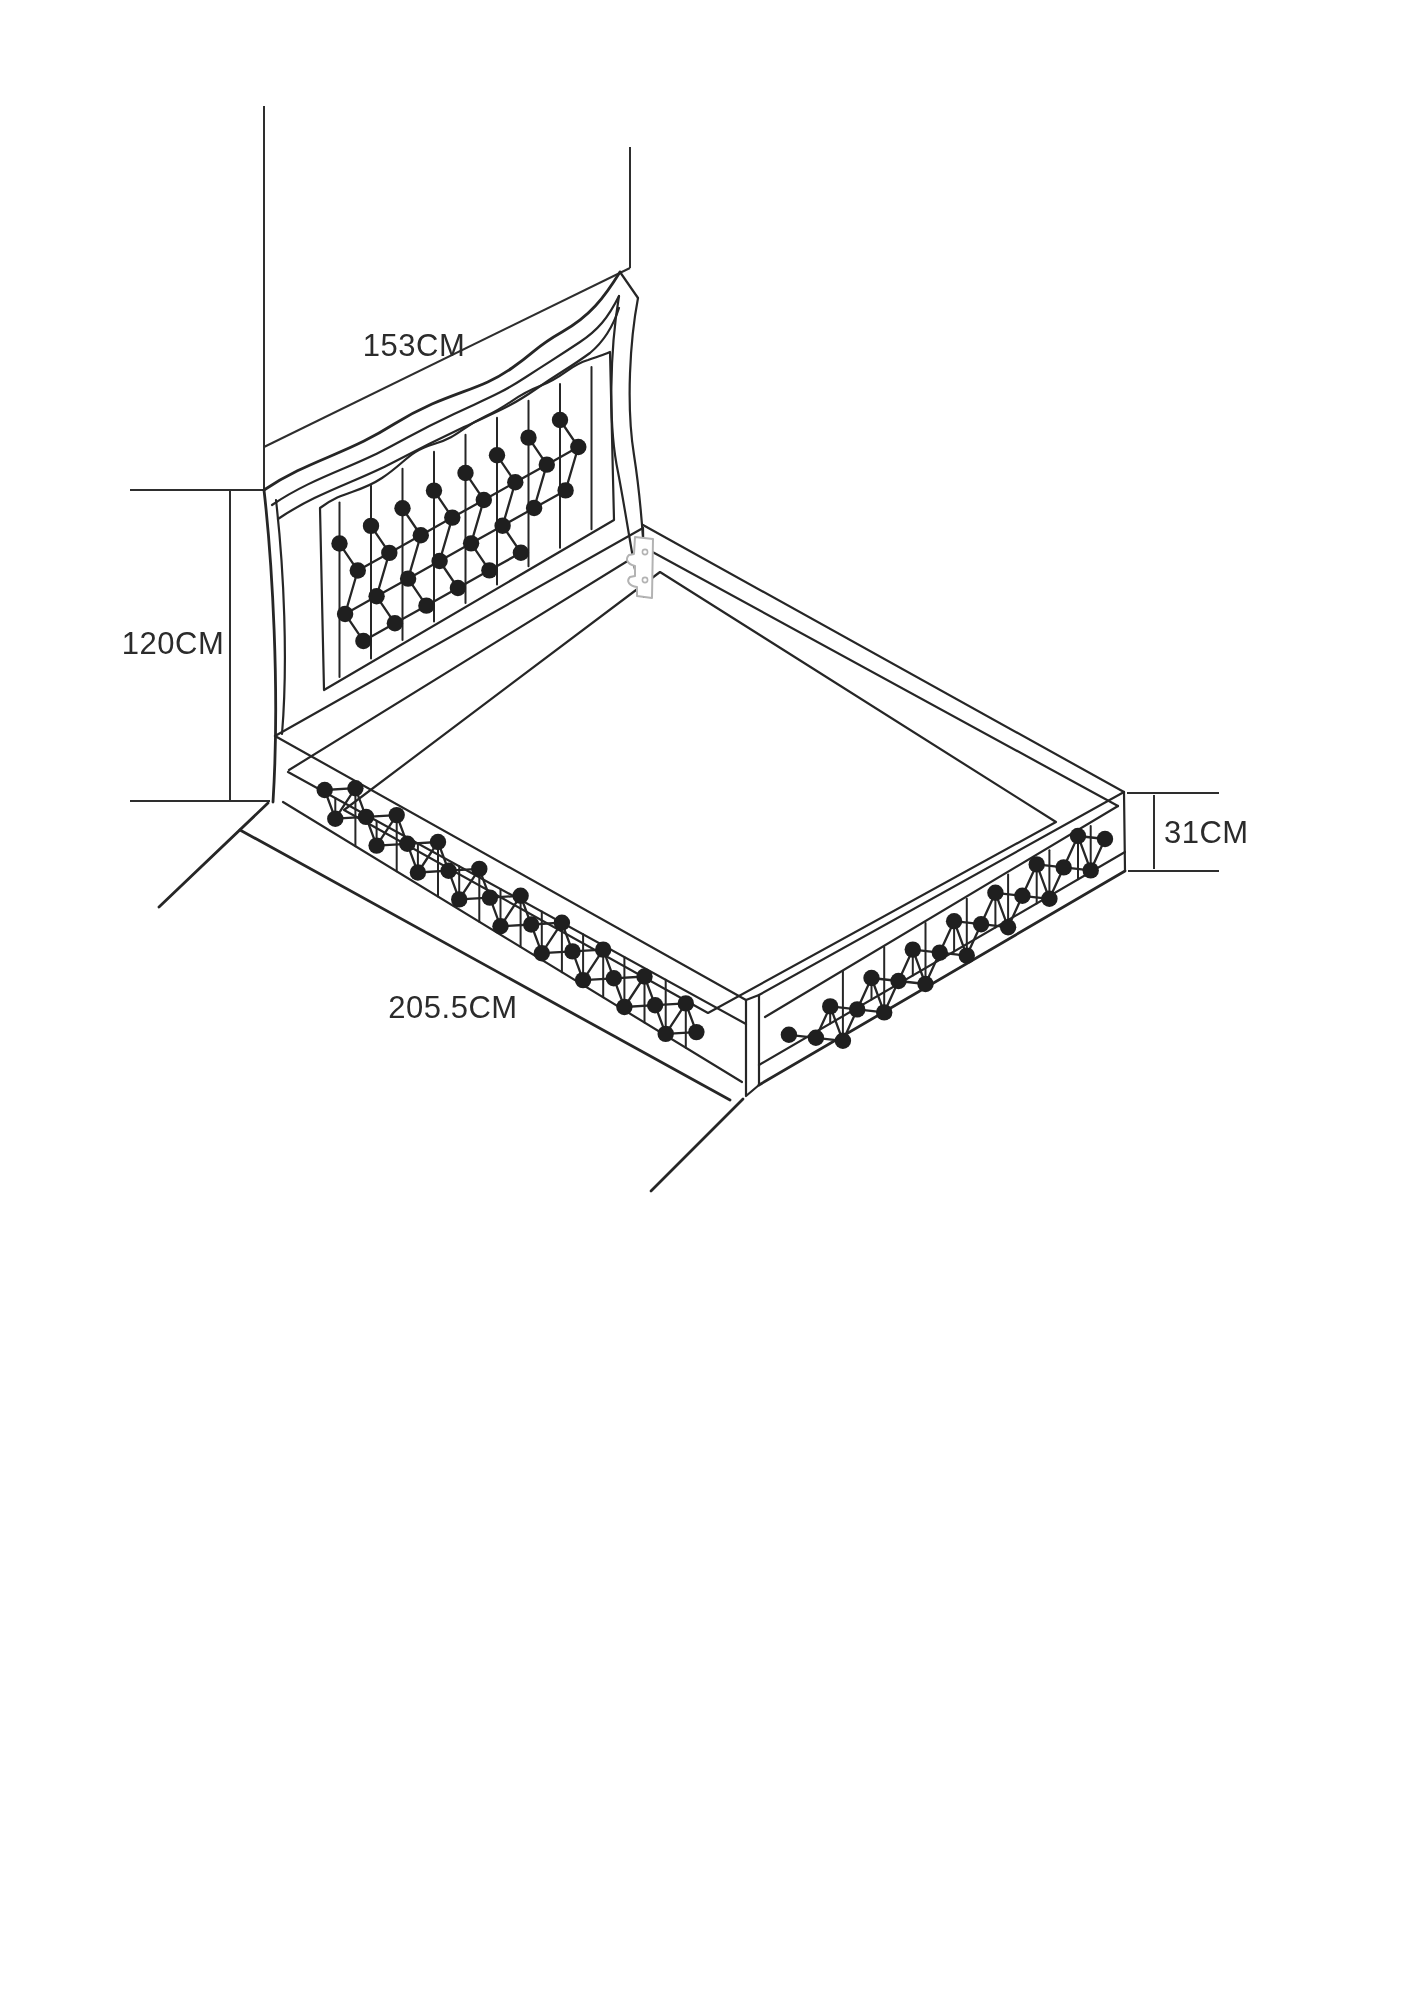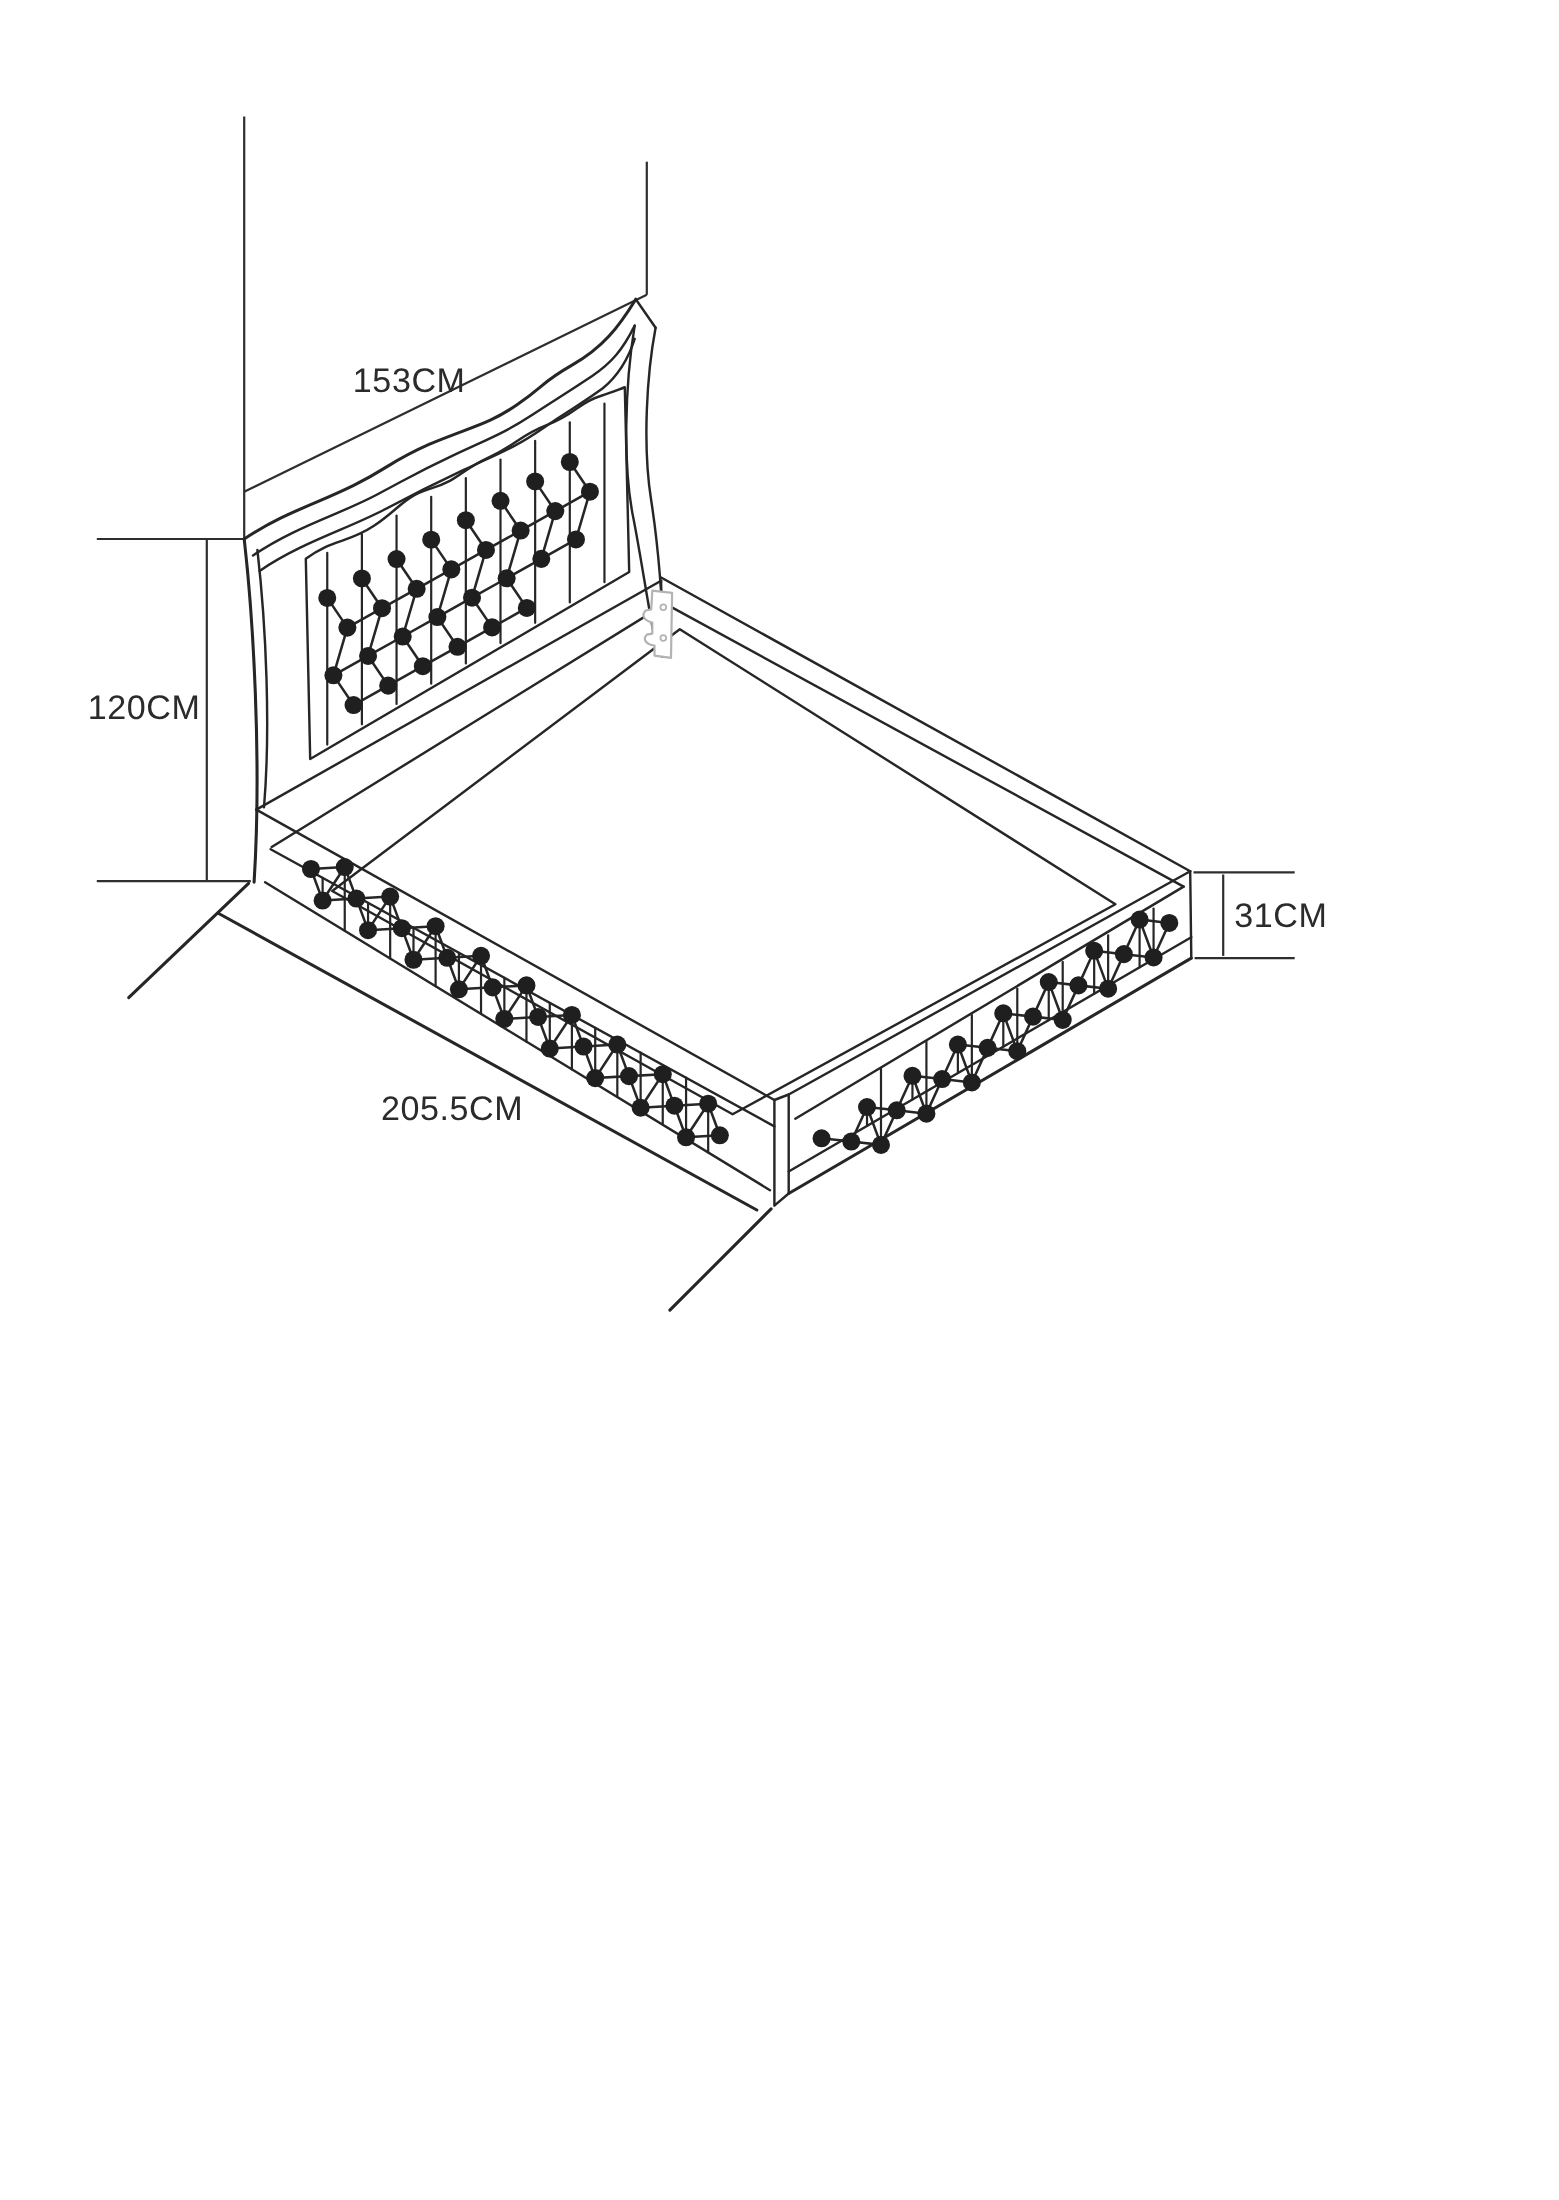--- a/index.html
+++ b/index.html
@@ -1,17 +1,17 @@
 <!DOCTYPE html>
 <html><head>
 <meta charset="utf-8">
 <style>
   html,body{margin:0;padding:0;background:#ffffff;}
   .stage{position:relative;width:1230px;height:2000px;background:#ffffff;overflow:hidden;
-         font-family:"Liberation Sans", sans-serif;}
+         font-family:"Liberation Sans", sans-serif;margin-left:42px;}
   svg{position:absolute;left:0;top:0;}
   .ln{fill:none;stroke:#262626;stroke-width:2.2;stroke-linecap:round;stroke-linejoin:round;}
   .ln-heavy{fill:none;stroke:#262626;stroke-width:2.8;stroke-linecap:round;stroke-linejoin:round;}
   .ln-dim{fill:none;stroke:#2e2e2e;stroke-width:2;stroke-linecap:butt;}
   .white{fill:#ffffff;stroke:none;}
   .dim-text{fill:#2b2b2b;font-size:31px;font-weight:400;letter-spacing:0.5px;}
 </style>
 </head>
 <body>
 

